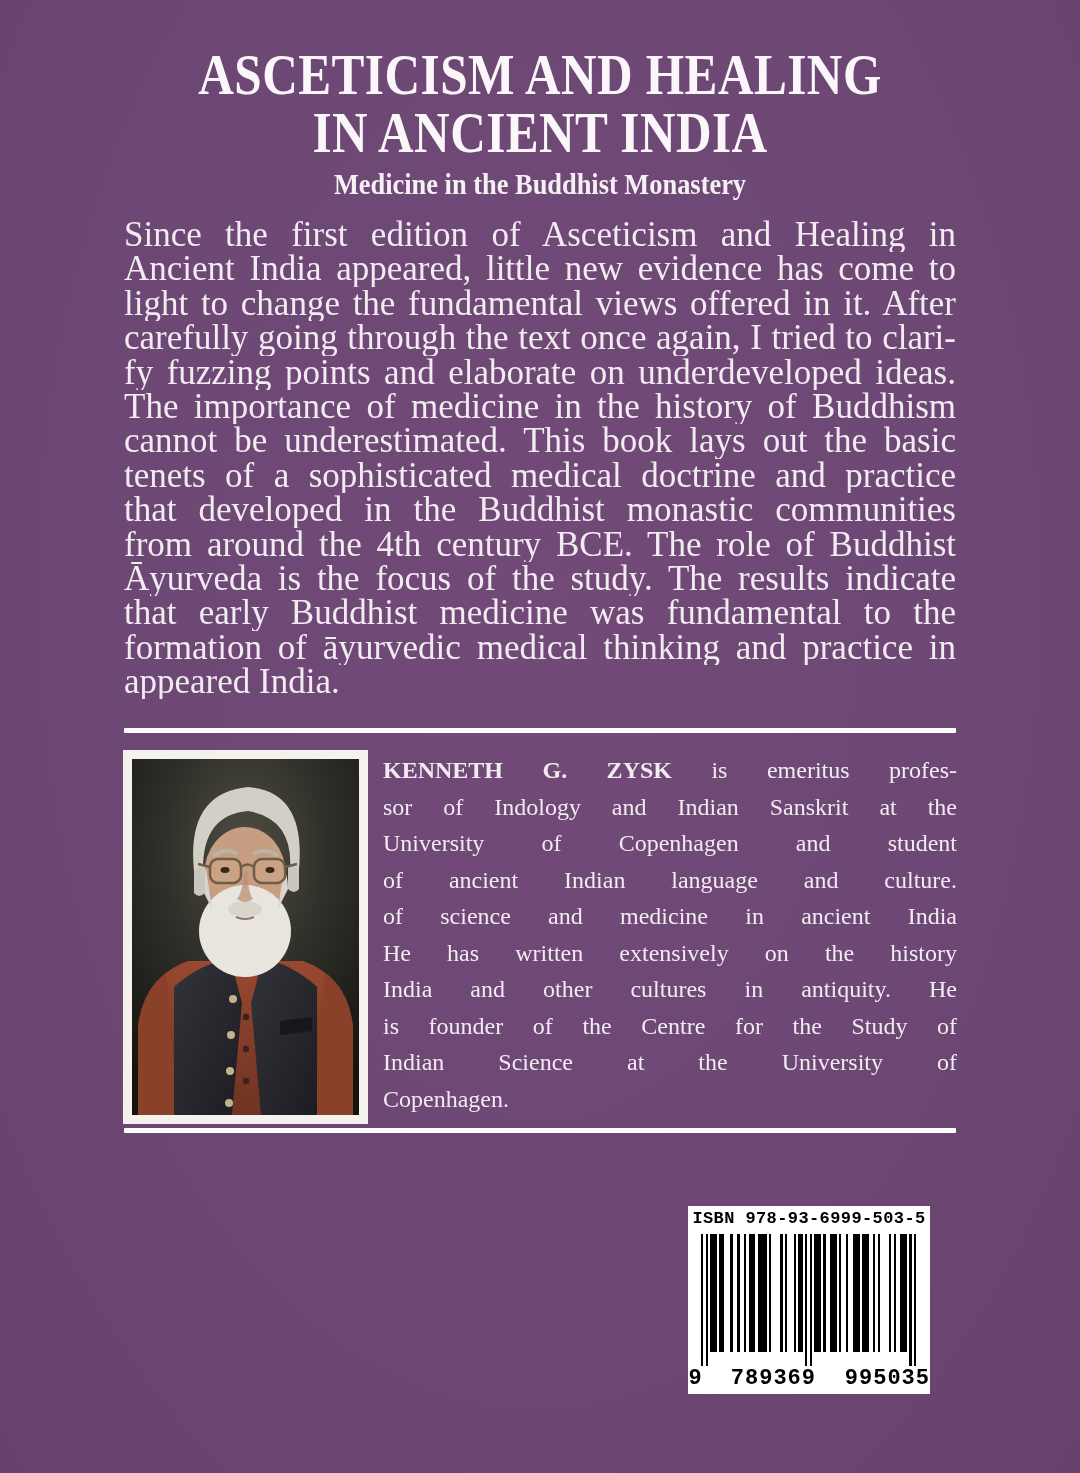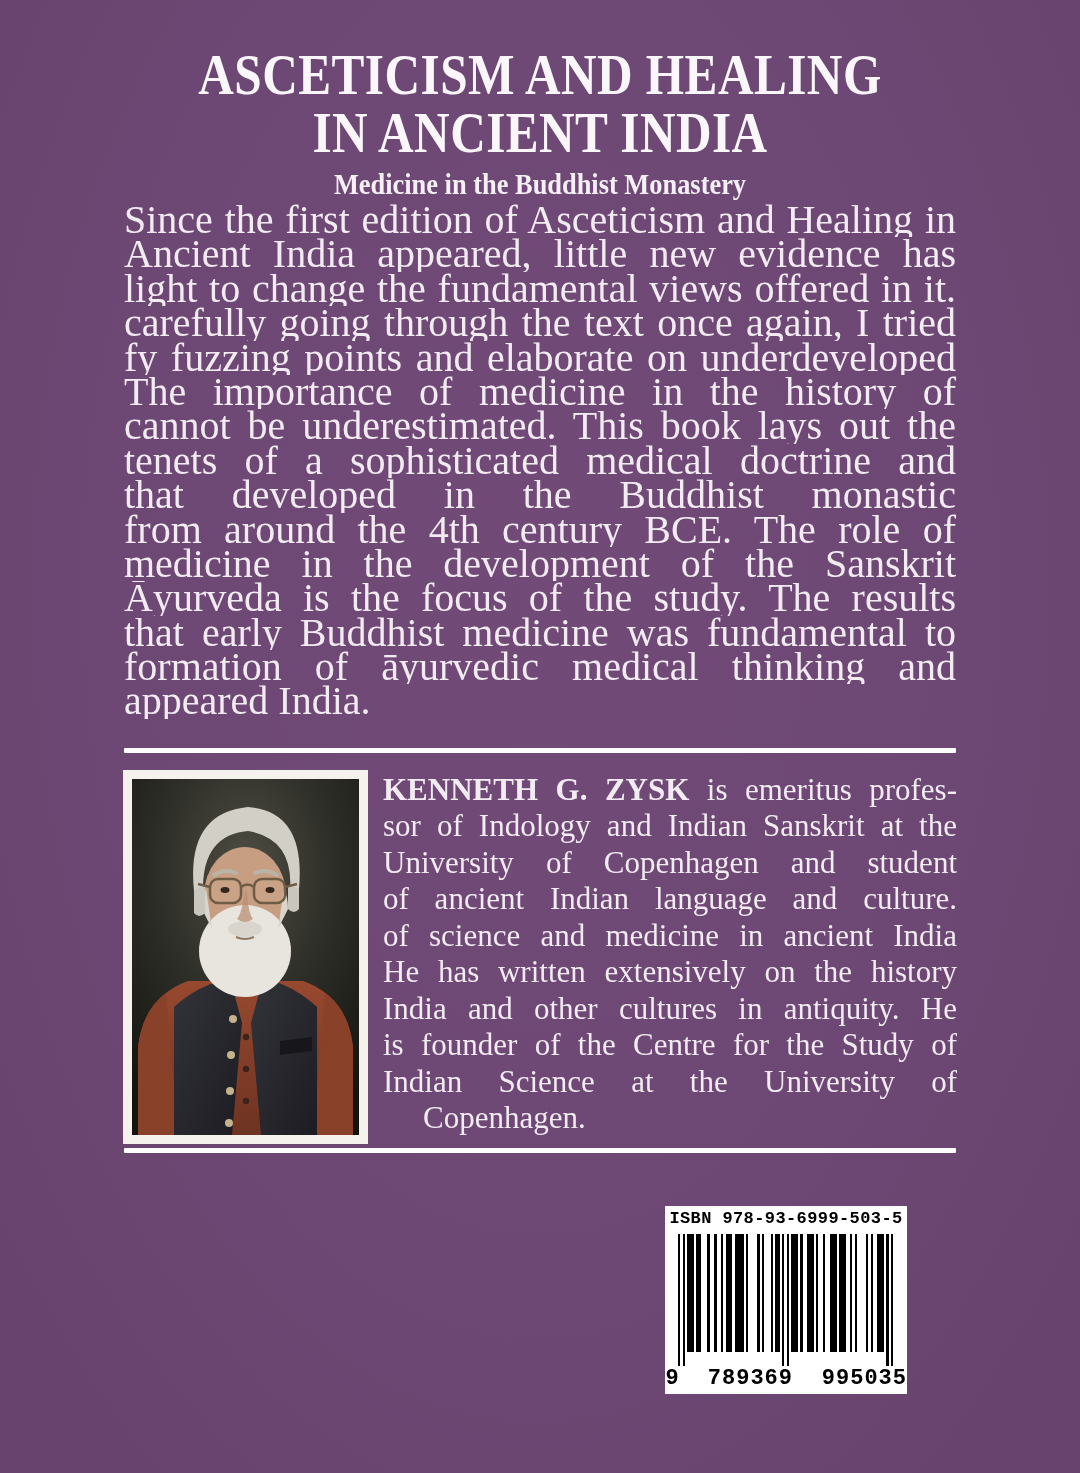--- a/index.html
+++ b/index.html
@@ -34,22 +34,22 @@
   .subtitle {
     margin-top: 5px;
     font-size: 30px;
     font-weight: bold;
     color: #f6f0f6;
   }
 
   
   .synopsis {
     width: 832px;
-    margin: 2px auto 0 auto;
-    font-size: 40px;
+    margin: 17px auto 0 auto;
+    font-size: 35px;
   }
   .jline {
     height: 34.4px;
     line-height: 34.4px;
     overflow: hidden;
     text-align: justify;
   }
   .jline::after { content: ""; display: inline-block; width: 100%; height: 0; }
   .jline.last { text-align: left; }
   .jline.last::after { content: none; }
@@ -76,38 +76,38 @@
     flex: 0 0 auto;
     width: 245px;
     height: 374px;
     background: #f5f2ee;
     padding: 9px;
     margin-right: 15px;
   }
   .photo-frame svg { display: block; width: 227px; height: 356px; }
   .bio {
     flex: 1 1 auto;
-    font-size: 31px;
+    font-size: 24px;
     padding-top: 2px;
   }
   .jline-b {
     height: 36.5px;
     line-height: 36.5px;
     overflow: hidden;
     text-align: justify;
   }
   .jline-b::after { content: ""; display: inline-block; width: 100%; height: 0; }
-  .jline-b.last { text-align: left; margin-left: 40px; }
+  .jline-b.last { text-align: left; }
   .jline-b.last::after { content: none; }
   .bio b { font-weight: bold; }
 
   
   .barcode-panel {
     position: absolute;
-    left: 665px;
+    left: 688px;
     top: 1206px;
     width: 242px;
     height: 188px;
     background: #ffffff;
   }
   .isbn-label {
     position: absolute;
     top: 3px;
     left: 0;
     width: 100%;
@@ -160,21 +160,20 @@
     <div class="jline">Since the first edition of Asceticism and Healing in</div>
     <div class="jline">Ancient India appeared, little new evidence has come to</div>
     <div class="jline">light to change the fundamental views offered in it. After</div>
     <div class="jline">carefully going through the text once again, I tried to clari-</div>
     <div class="jline">fy fuzzing points and elaborate on underdeveloped ideas.</div>
     <div class="jline">The importance of medicine in the history of Buddhism</div>
     <div class="jline">cannot be underestimated. This book lays out the basic</div>
     <div class="jline">tenets of a sophisticated medical doctrine and practice</div>
     <div class="jline">that developed in the Buddhist monastic communities</div>
     <div class="jline">from around the 4th century BCE. The role of Buddhist</div>
-    <div class="jline">medicine in the development of the Sanskrit tradition of</div>
     <div class="jline">Āyurveda is the focus of the study. The results indicate</div>
     <div class="jline">that early Buddhist medicine was fundamental to the</div>
     <div class="jline">formation of āyurvedic medical thinking and practice in</div>
     <div class="jline last">appeared India.</div>
   </div>
 
   <div class="rule rule-top"></div>
 
   <div class="author-row">
     <div class="photo-frame">

